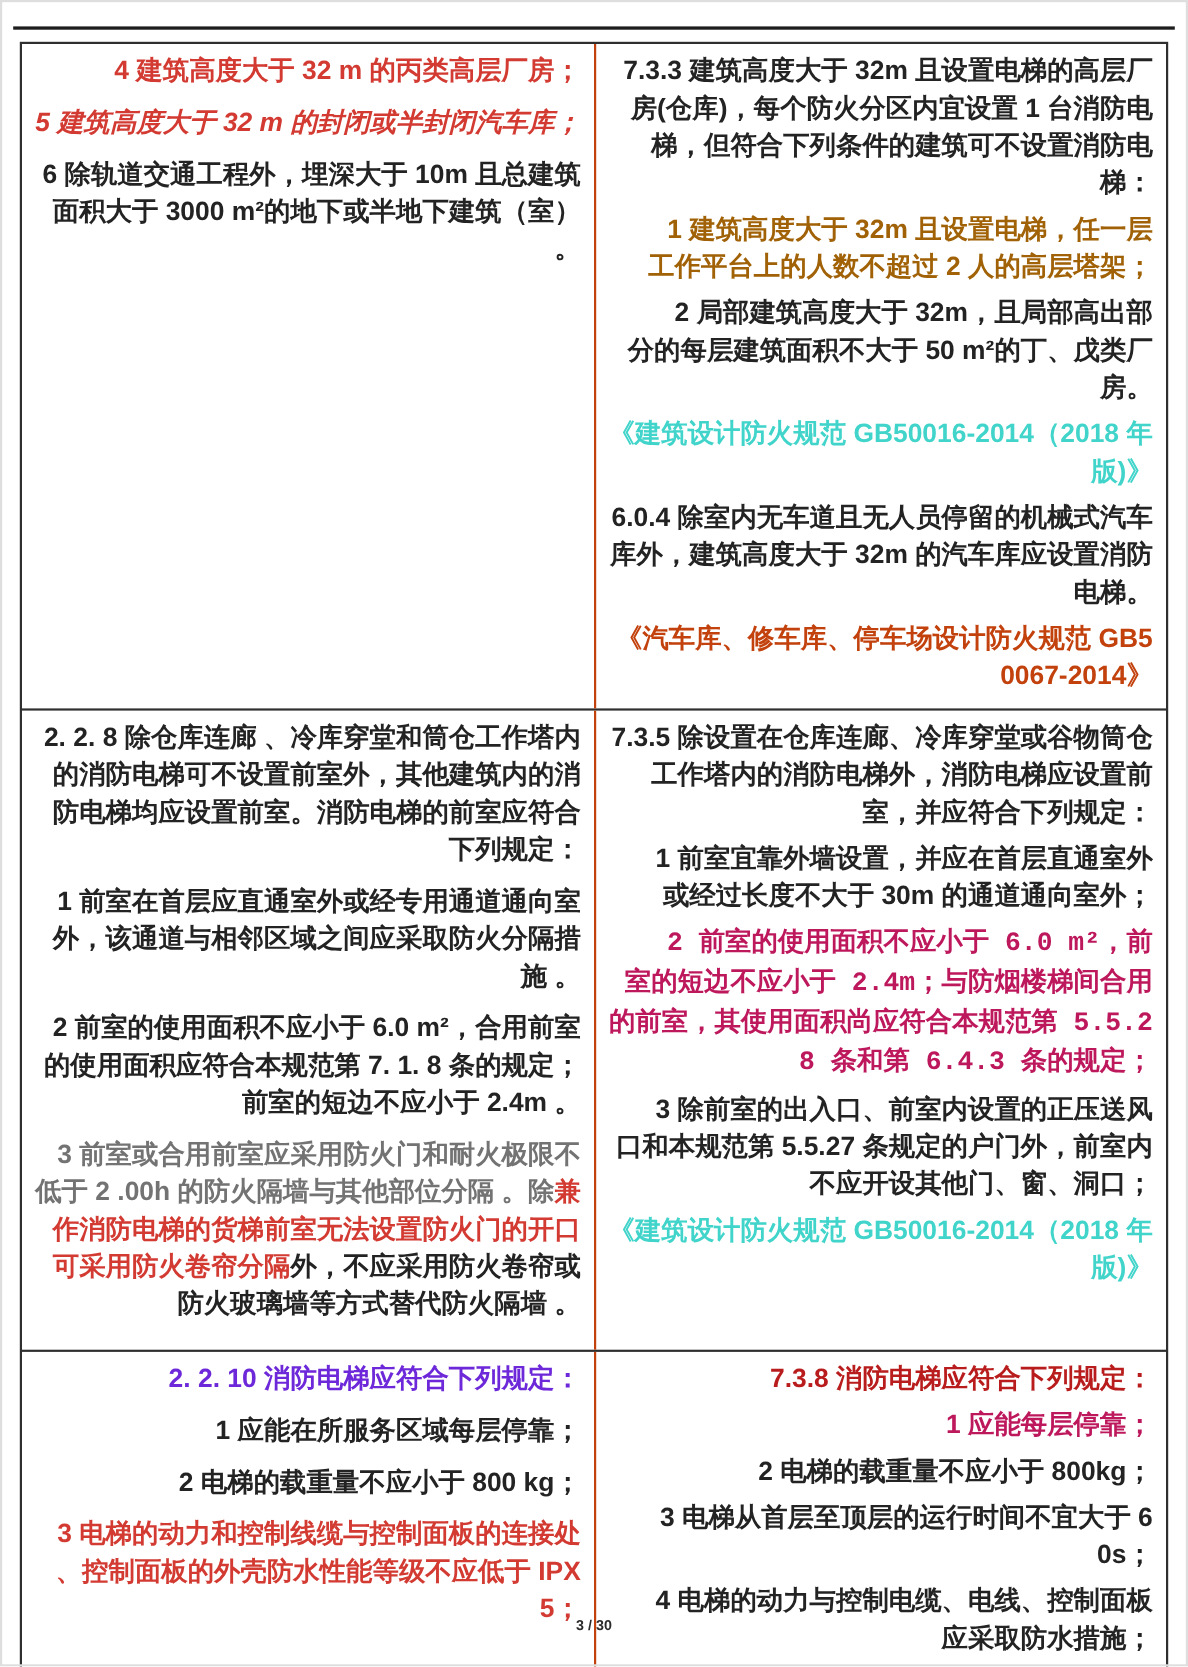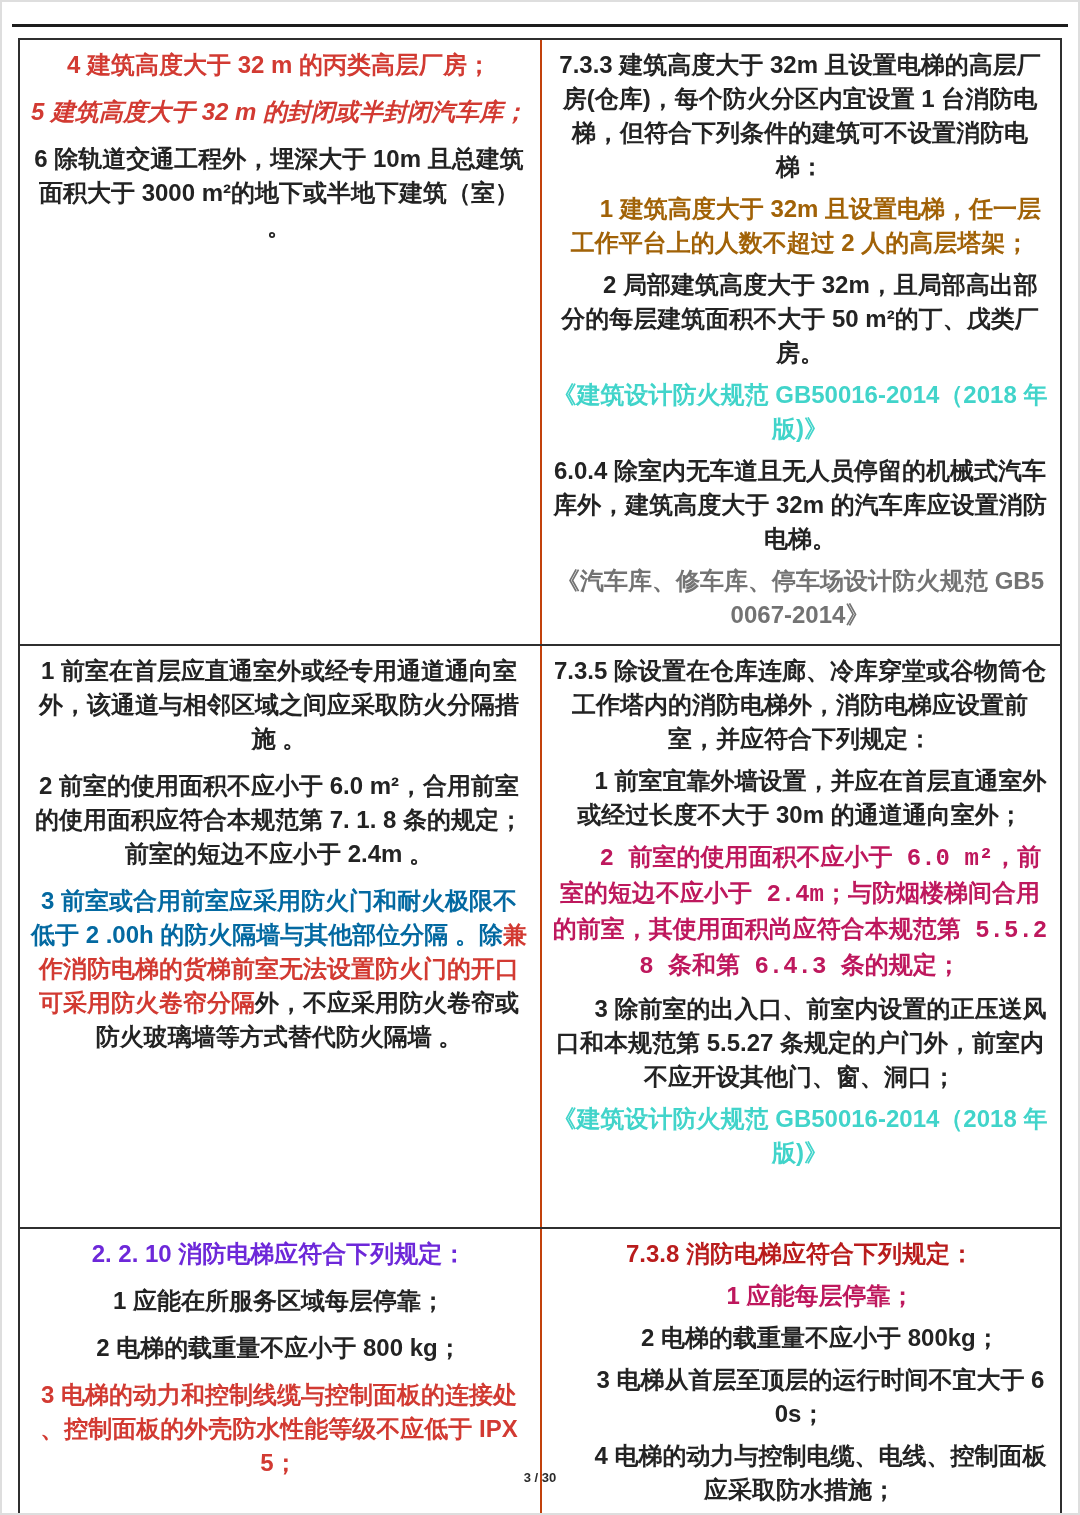--- a/index.html
+++ b/index.html
@@ -36,21 +36,21 @@
   .row-2 { min-height:581px; }
   .row-3 { min-height:346px; }
   .t-cell {
     width:50%;
     box-sizing:border-box;
     padding:8px 12px 4px 10px;
     font-size:24px;
     line-height:34px;
     font-weight:600;
     color:#222;
-    text-align:center;
+    text-align:right;
     word-break:break-all;
   }
   .t-cell.right { border-left:2px solid #c2410c; }
   .para { margin:0 0 8px 0; }
   .t-cell.left .para { margin-bottom:13px; }
   .para.indent { text-indent:1.7em; }
   .page-number {
     position:absolute;
     top:1470px; left:0;
     width:100%;
@@ -72,28 +72,29 @@
           <p class="para"><span style="color: rgb(210, 58, 50);">4 建筑高度大于 32 m 的丙类高层厂房；</span></p>
           <p class="para"><span style="color: rgb(210, 58, 50); font-style: italic;">5 建筑高度大于 32 m 的封闭或半封闭汽车库；</span></p>
           <p class="para"><span style="color: rgb(35, 35, 35);">6 除轨道交通工程外，埋深大于 10m 且总建筑面积大于 3000 m²的地下或半地下建筑（室） 。</span></p>
         </div>
       <div class="t-cell right">
           <p class="para"><span style="color: rgb(35, 35, 35);">7.3.3  建筑高度大于 32m 且设置电梯的高层厂房(仓库)，每个防火分区内宜设置 1 台消防电梯，但符合下列条件的建筑可不设置消防电梯：</span></p>
           <p class="para indent"><span style="color: #a16207;">1  建筑高度大于 32m 且设置电梯，任一层工作平台上的人数不超过 2 人的高层塔架；</span></p>
           <p class="para indent"><span style="color: rgb(35, 35, 35);">2  局部建筑高度大于 32m，且局部高出部分的每层建筑面积不大于 50 m²的丁、戊类厂房。</span></p>
           <p class="para"><span style="color: rgb(65, 212, 202);">《建筑设计防火规范 GB50016-2014（2018 年版)》</span></p>
           <p class="para"><span style="color: rgb(35, 35, 35);">6.0.4  除室内无车道且无人员停留的机械式汽车库外，建筑高度大于 32m 的汽车库应设置消防电梯。</span></p>
-          <p class="para"><span style="color: #737373;">《汽车库、修车库、停车场设计防火规范 GB50067-2014》</span></p>
+          <p class="para"><span style="color: #c2410c;">《汽车库、修车库、停车场设计防火规范 GB50067-2014》</span></p>
         </div>
     </div>
     <div class="t-row row-2">
       <div class="t-cell left">
+          <p class="para"><span style="color: rgb(35, 35, 35);">2. 2. 8 除仓库连廊 、冷库穿堂和筒仓工作塔内的消防电梯可不设置前室外，其他建筑内的消防电梯均应设置前室。消防电梯的前室应符合下列规定：</span></p>
           <p class="para"><span style="color: rgb(35, 35, 35);">1 前室在首层应直通室外或经专用通道通向室外，该通道与相邻区域之间应采取防火分隔措施 。</span></p>
           <p class="para"><span style="color: rgb(35, 35, 35);">2 前室的使用面积不应小于 6.0 m²，合用前室的使用面积应符合本规范第 7. 1. 8 条的规定；前室的短边不应小于 2.4m 。</span></p>
-          <p class="para"><span style="color: #0369a1;">3 前室或合用前室应采用防火门和耐火极限不低于 2 .00h 的防火隔墙与其他部位分隔 。除</span><span style="color: rgb(210, 58, 50);">兼作消防电梯的货梯前室无法设置防火门的开口可采用防火卷帘分隔</span><span style="color: rgb(35, 35, 35);">外，不应采用防火卷帘或防火玻璃墙等方式替代防火隔墙 。</span></p>
+          <p class="para"><span style="color: #737373;">3 前室或合用前室应采用防火门和耐火极限不低于 2 .00h 的防火隔墙与其他部位分隔 。除</span><span style="color: rgb(210, 58, 50);">兼作消防电梯的货梯前室无法设置防火门的开口可采用防火卷帘分隔</span><span style="color: rgb(35, 35, 35);">外，不应采用防火卷帘或防火玻璃墙等方式替代防火隔墙 。</span></p>
         </div>
       <div class="t-cell right">
           <p class="para"><span style="color: rgb(35, 35, 35);">7.3.5  除设置在仓库连廊、冷库穿堂或谷物筒仓工作塔内的消防电梯外，消防电梯应设置前室，并应符合下列规定：</span></p>
           <p class="para indent"><span style="color: rgb(35, 35, 35);">1  前室宜靠外墙设置，并应在首层直通室外或经过长度不大于 30m 的通道通向室外；</span></p>
           <p class="para indent"><span style="color: #be185d; font-family: Liberation Mono, monospace;">2  前室的使用面积不应小于 6.0 m²，前室的短边不应小于 2.4m；与防烟楼梯间合用的前室，其使用面积尚应符合本规范第 5.5.28 条和第 6.4.3 条的规定；</span></p>
           <p class="para indent"><span style="color: rgb(35, 35, 35);">3  除前室的出入口、前室内设置的正压送风口和本规范第 5.5.27 条规定的户门外，前室内不应开设其他门、窗、洞口；</span></p>
           <p class="para"><span style="color: rgb(65, 212, 202);">《建筑设计防火规范 GB50016-2014（2018 年版)》</span></p>
         </div>
     </div>
     <div class="t-row row-3">

